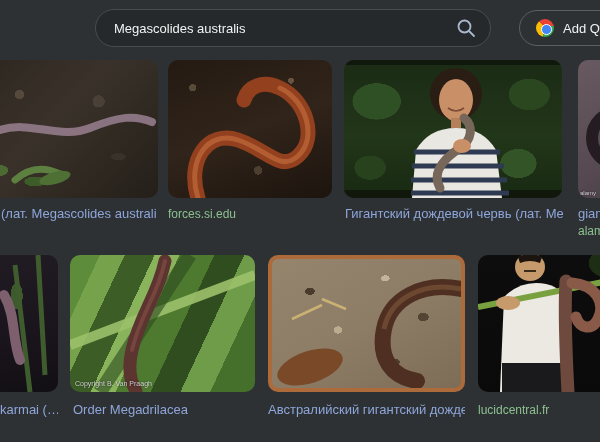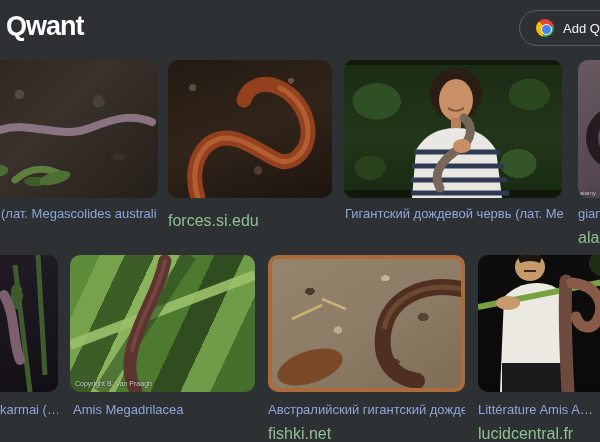--- a/index.html
+++ b/index.html
@@ -41,21 +41,21 @@
     border-radius:50%; background:#4285f4; border:1.5px solid #fff;
   }
   
   .tile { position:absolute; border-radius:10px; overflow:hidden; cursor:pointer; }
   .tile svg { position:absolute; left:0; top:0; width:100%; height:100%; }
   .cap { position:absolute; cursor:pointer; }
   .cap .t {
     color:#8ea6da; font-size:13px; line-height:17px; white-space:nowrap; overflow:hidden;
   }
   .cap .d {
-    color:#8cc08f; font-size:16px; line-height:16px; margin-top:8px; white-space:nowrap;
+    color:#8cc08f; font-size:12px; line-height:16px; margin-top:1px; white-space:nowrap;
   }
   .wm {
     position:absolute; color:#e8e8e8; font-size:7px; opacity:.85; z-index:3;
     text-shadow:0 0 2px #000;
   }
   
   .img-litter { background:
       radial-gradient(14px 9px at 20% 80%, #4c6b33 0 60%, transparent 61%),
       radial-gradient(18px 8px at 38% 88%, #3d5c2a 0 60%, transparent 61%),
       radial-gradient(10px 10px at 70% 30%, #4a4038 0 60%, transparent 61%),
@@ -93,21 +93,27 @@
       radial-gradient(8px 6px at 65% 80%, #4e3e2e 0 60%, transparent 61%),
       linear-gradient(150deg, #96856d 0%, #8d7c66 50%, #7d6c56 100%); }
   .img-night { background:
       radial-gradient(40px 26px at 90% 6%, #1d2e14 0 60%, transparent 61%),
       linear-gradient(180deg, #0d0d0d 0%, #0a0a0a 100%); }
 </style>
 </head>
 <body>
 
 <div class="header">
-  <div class="logo">Qwant</div>
+  <div class="searchbar">
+    <input type="text" value="Megascolides australis" style="">
+    <svg class="search-icon" viewBox="0 0 20 20">
+      <circle cx="8.5" cy="8.5" r="6" fill="none" stroke="#a9b8cc" stroke-width="1.8"></circle>
+      <line x1="13" y1="13" x2="18" y2="18" stroke="#a9b8cc" stroke-width="1.8" stroke-linecap="round"></line>
+    </svg>
+  </div>
   <div class="addbtn">
     <span class="chrome-icon"></span>
     <span>Add Qwant</span>
   </div>
 </div>
 
 <div class="tile img-litter" style="left:-40px; top:60px; width:198px; height:138px;">
   <svg viewBox="0 0 198 138">
     <path d="M40,70 C70,60 100,80 130,68 S175,55 192,62" fill="none" stroke="#9a8090" stroke-width="8" stroke-linecap="round" opacity="0.85"></path>
     <path d="M55,120 q20,-18 45,-6" fill="none" stroke="#5d8040" stroke-width="7" stroke-linecap="round"></path>
@@ -195,22 +201,20 @@
     <ellipse cx="30" cy="48" rx="12" ry="7" fill="#c79a6b"></ellipse>
     <path d="M88,26 C86,60 88,100 90,137" fill="none" stroke="#6e4a3e" stroke-width="13" stroke-linecap="round"></path>
     <path d="M94,28 C118,30 128,48 120,64 C114,76 102,74 98,62" fill="none" stroke="#8a5a48" stroke-width="11" stroke-linecap="round"></path>
   </svg>
 </div>
 
 <div class="cap" style="left:0px; top:401px; width:58px;">
   <div class="t">karmai (…</div>
 </div>
 <div class="cap" style="left:73px; top:401px; width:182px;">
-  <div class="t">Amis Megadrilacea</div>
+  <div class="t">Order Megadrilacea</div>
 </div>
 <div class="cap" style="left:268px; top:401px; width:197px;">
   <div class="t">Австралийский гигантский дождевой …</div>
-  <div class="d">fishki.net</div>
 </div>
 <div class="cap" style="left:478px; top:401px; width:122px;">
-  <div class="t">Littérature Amis A…</div>
   <div class="d">lucidcentral.fr</div>
 </div>
 
 </body></html>

